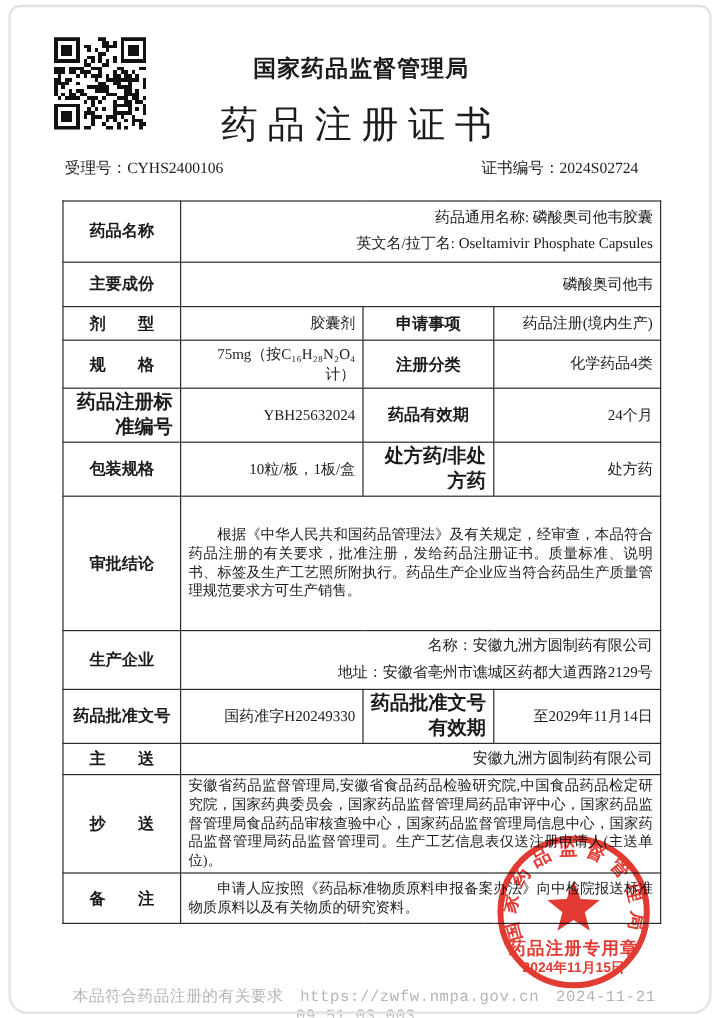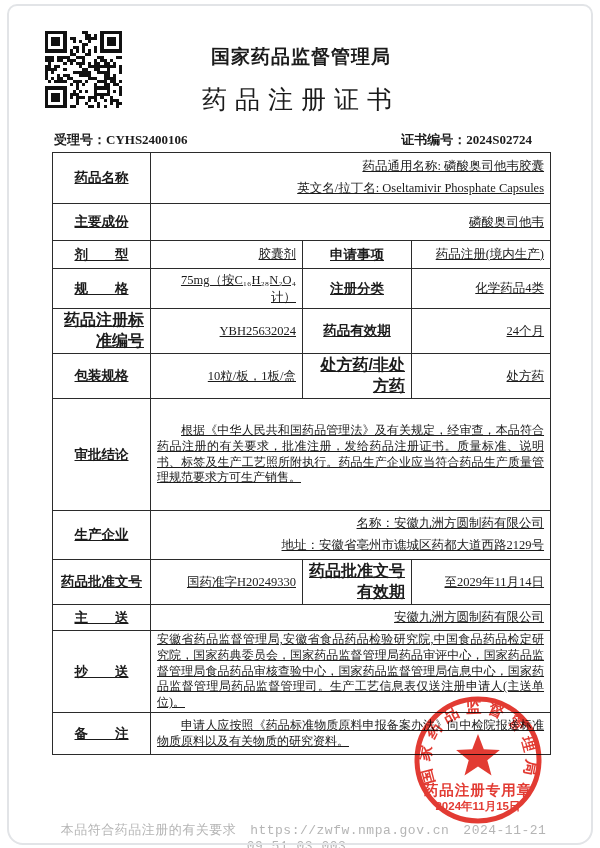--- a/index.html
+++ b/index.html
@@ -13,32 +13,31 @@
     border:2px solid #e2e4e7;border-radius:10px 10px 16px 16px;
     pointer-events:none;z-index:5;
   }
   .qr{position:absolute;left:45px;top:31px;width:77px;height:77px;}
   .header{position:absolute;left:52px;width:498px;top:44px;text-align:center;}
   .authority{
     font-family:"Liberation Sans","DejaVu Sans",sans-serif;
     font-weight:bold;font-size:19px;letter-spacing:1px;
   }
   .cert-title{
-    margin-top:13px;font-size:25px;letter-spacing:8px;font-weight:500;
+    margin-top:13px;font-size:31px;letter-spacing:8px;font-weight:500;
   }
   .ref-row{
     position:absolute;left:54px;width:478px;top:131px;
     display:flex;justify-content:space-between;
-    font-size:13px;font-weight:bold;
+    font-size:13px;font-weight:normal;
   }
   table.cert{
-    position:absolute;left:52px;top:152px;width:498px;
+    position:absolute;left:52px;top:167px;width:498px;
     border-collapse:collapse;table-layout:fixed;
     font-size:12.5px;
-    text-decoration:underline;
   }
   table.cert td{
     border:1px solid #2b2b2b;
     padding:1px 6px;
     vertical-align:middle;
     overflow:hidden;
   }
   td.lbl{
     text-align:center;font-weight:bold;font-size:13.5px;
     font-family:"Liberation Sans","DejaVu Sans",sans-serif;

